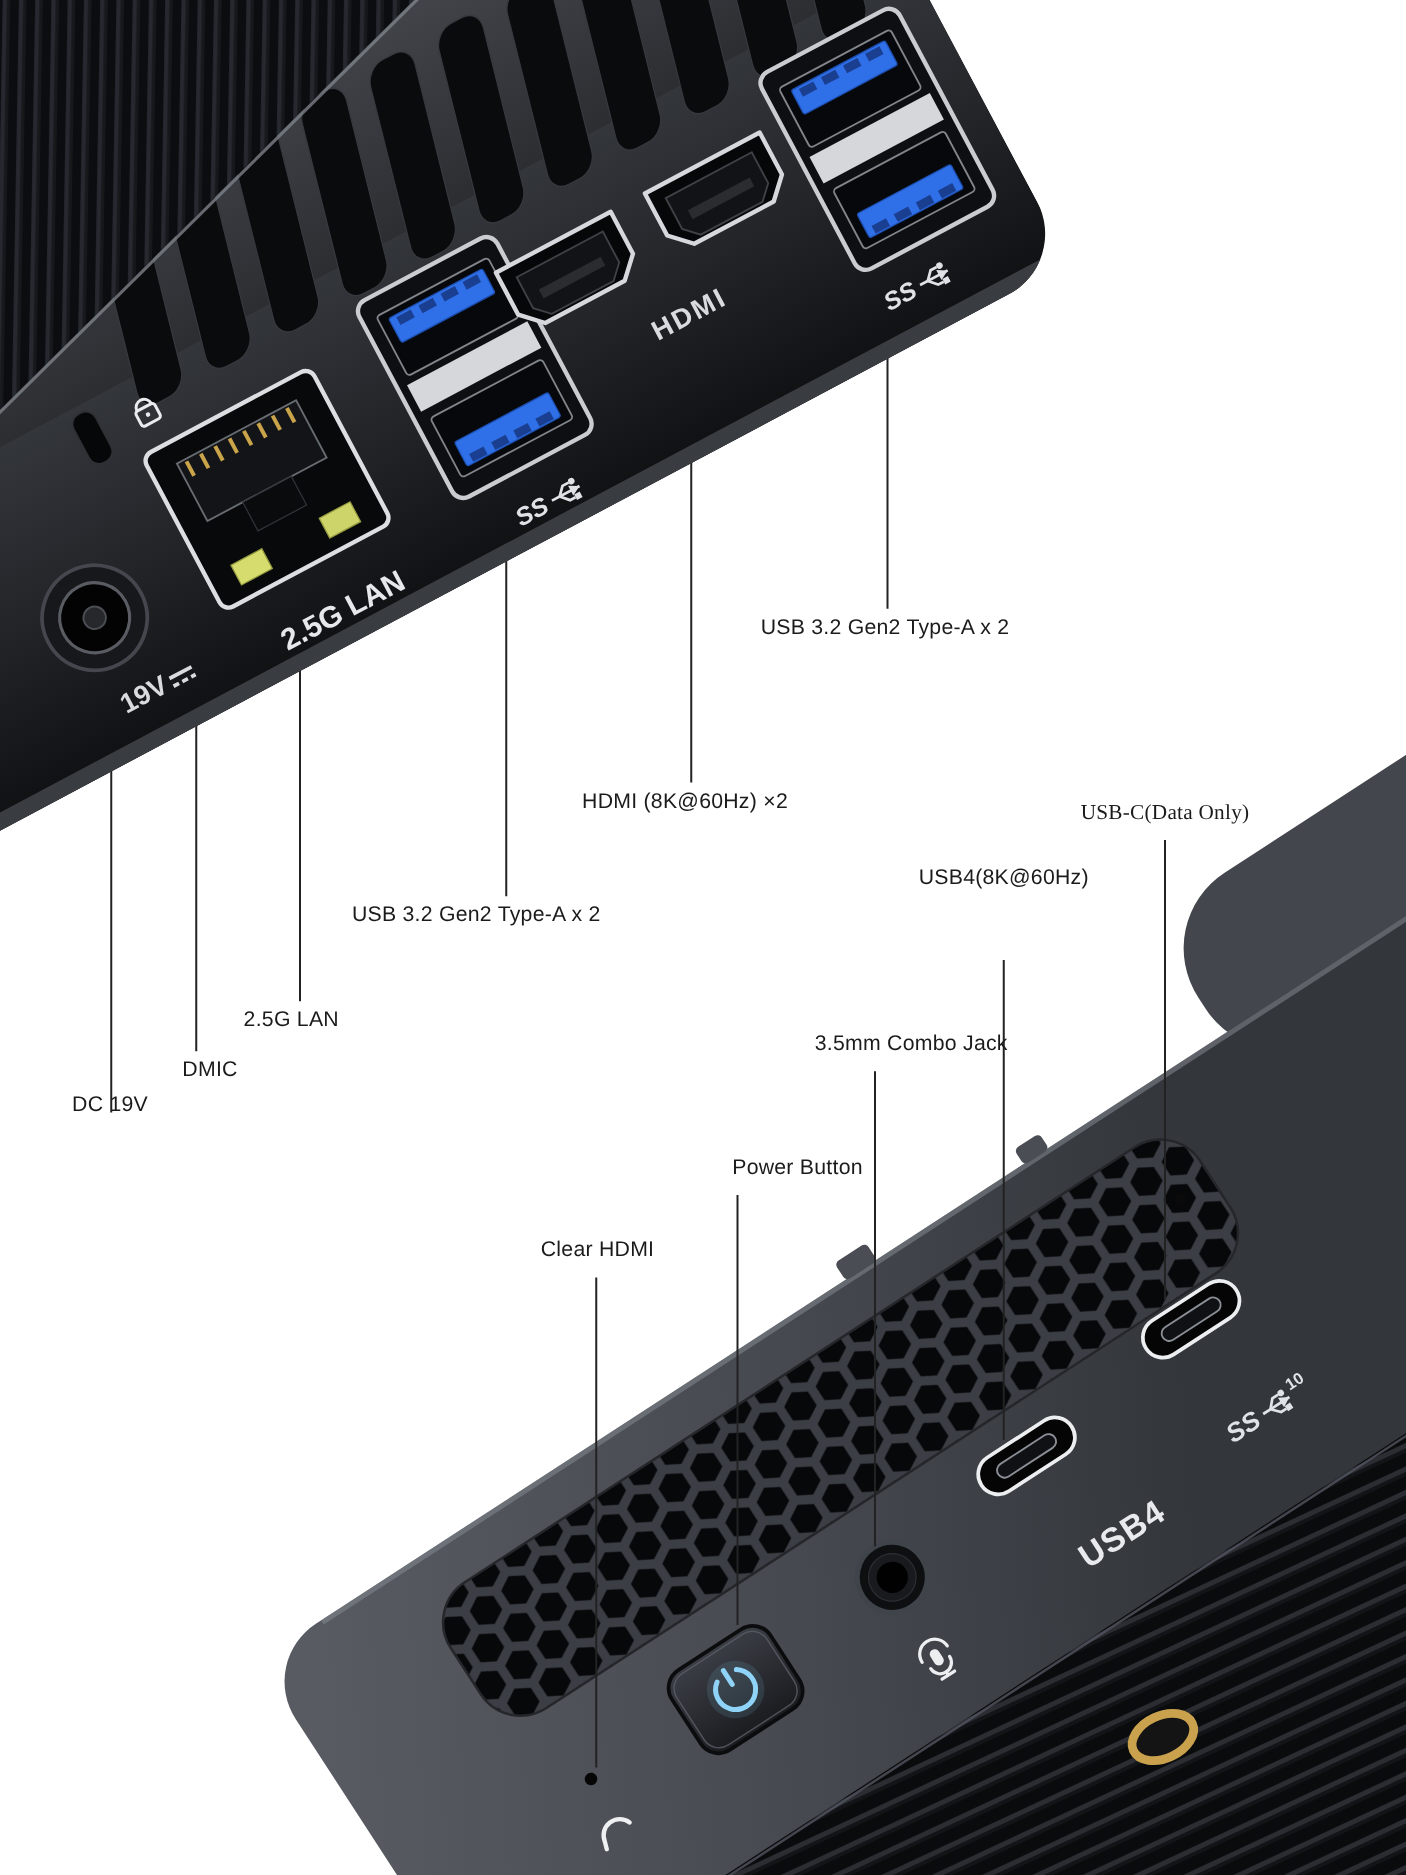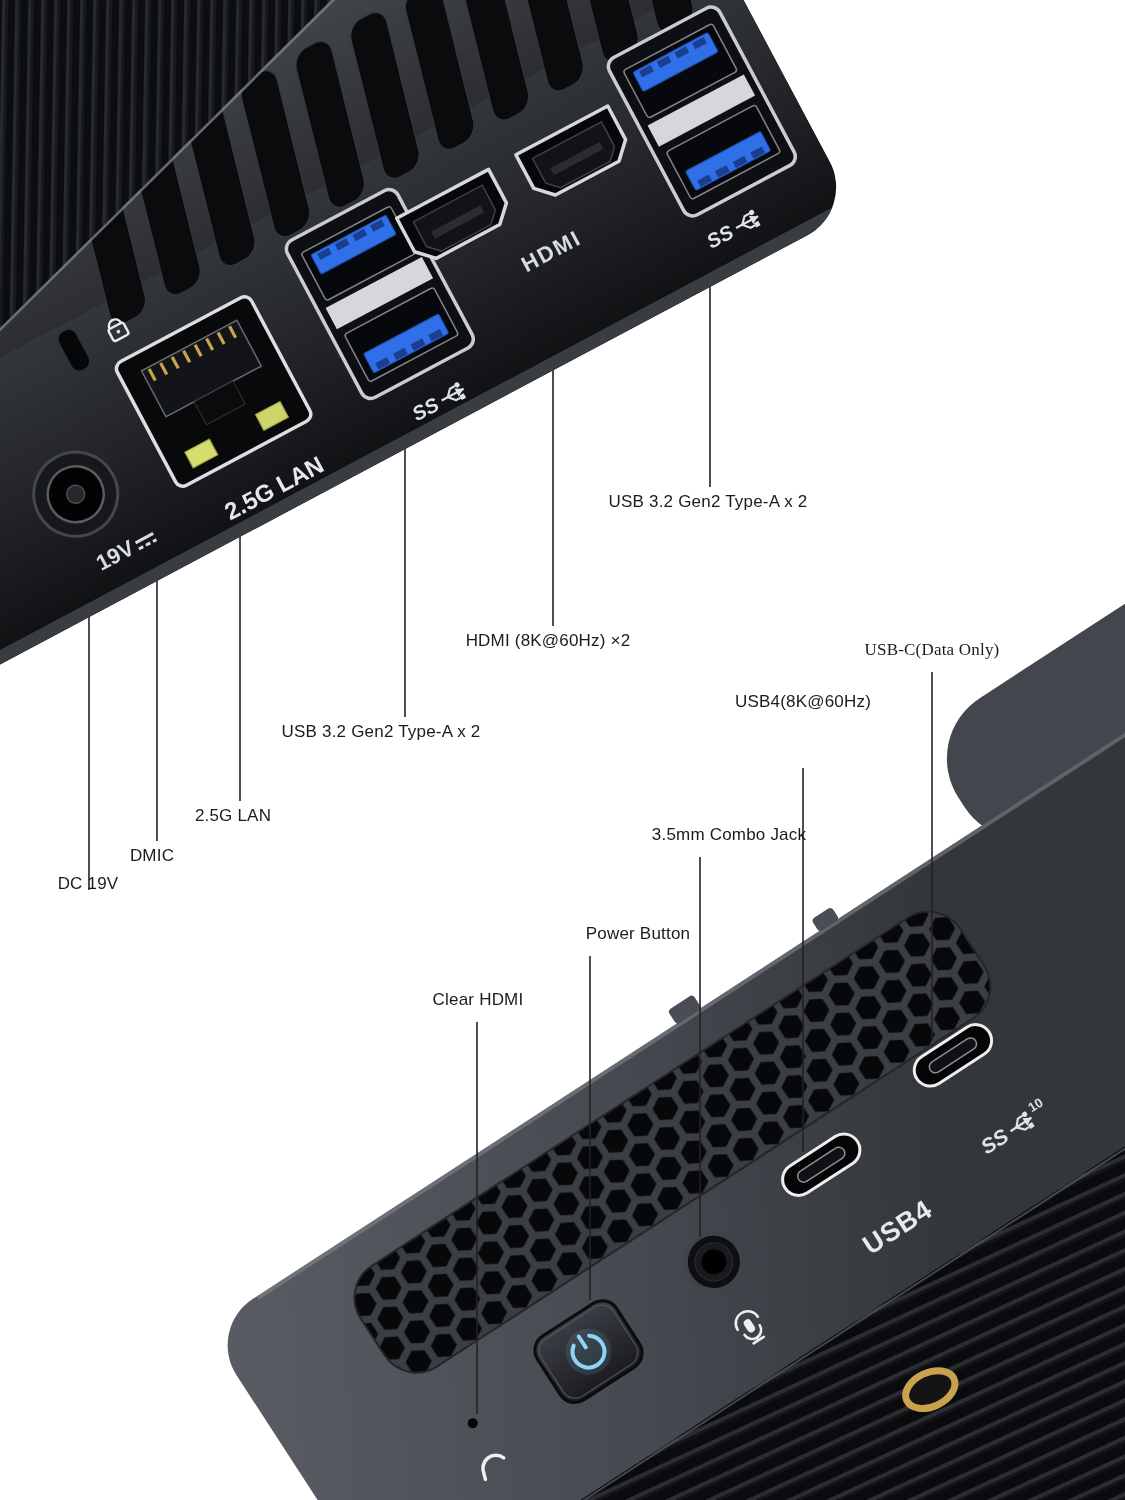--- a/index.html
+++ b/index.html
@@ -268,21 +268,21 @@
     <line x1="932" y1="672" x2="932" y2="1040"></line>
     <line x1="803" y1="768" x2="803" y2="1152"></line>
     <line x1="700" y1="857" x2="700" y2="1237"></line>
     <line x1="590" y1="956" x2="590" y2="1300"></line>
     <line x1="477" y1="1022" x2="477" y2="1414"></line>
   </g>
 </svg>
 
 <div>
   <div class="callout" style="left:88px;  top:874px;text-align:center;">DC 19V</div>
-  <div class="callout" style="left:152px; top:846px;">DMIC</div>
+  <div class="callout" style="left:168px; top:846px;">DMIC</div>
   <div class="callout" style="left:233px; top:806px;">2.5G LAN</div>
   <div class="callout" style="left:381px; top:722px;">USB 3.2 Gen2 Type-A x 2</div>
   <div class="callout" style="left:548px; top:631px;">HDMI (8K@60Hz) ×2</div>
   <div class="callout" style="left:708px; top:492px;">USB 3.2 Gen2 Type-A x 2</div>
   <div class="callout" style="left:932px; top:640px;font-family:Liberation Serif, serif;">USB-C(Data Only)</div>
   <div class="callout" style="left:803px; top:692px;">USB4(8K@60Hz)</div>
   <div class="callout" style="left:697px; top:825px;margin-left:32px;">3.5mm Combo Jack</div>
   <div class="callout" style="left:595px; top:924px;margin-left:43px;">Power Button</div>
   <div class="callout" style="left:478px; top:990px;">Clear HDMI</div>
 </div>

